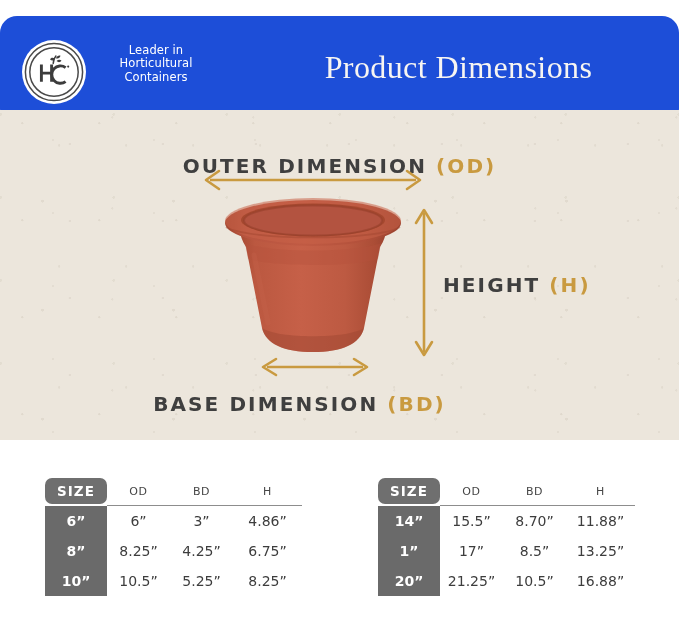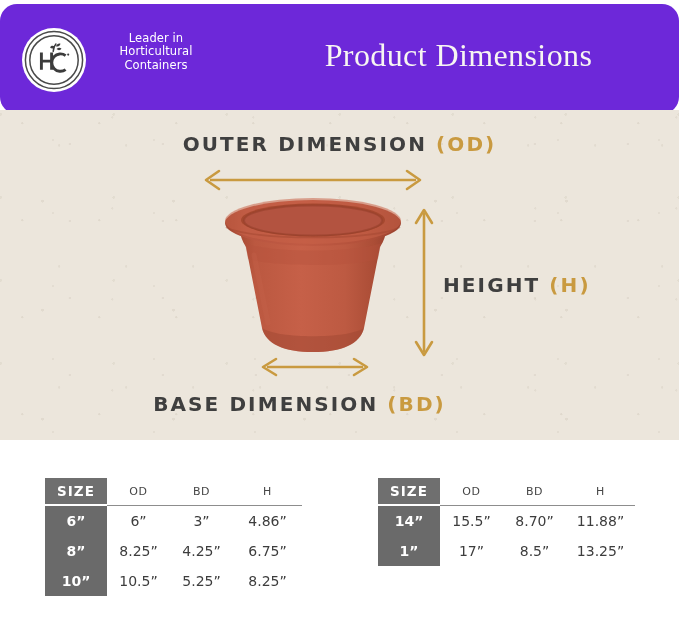--- a/index.html
+++ b/index.html
@@ -6,22 +6,22 @@
   body{
     width:679px;height:636px;overflow:hidden;
     background:#ffffff;
     font-family:"Liberation Sans", sans-serif;
     -webkit-font-smoothing:antialiased;
   }
   #page{position:relative;width:679px;height:636px;}
 
   
   #header{
-    position:absolute;left:0;top:4px;width:679px;height:110px;
-    background:#6d28d9;
+    position:absolute;left:0;top:16px;width:679px;height:110px;
+    background:#1d4ed8;
     border-radius:17px;
   }
   #logo-block{position:absolute;left:22px;top:24px;width:300px;height:66px;}
   #logo-mark{
     position:absolute;left:0;top:0;width:64px;height:64px;
     border-radius:50%;background:#ffffff;
   }
   #logo-mark svg{display:block;}
   #logo-tagline{
     position:absolute;left:78px;top:4px;width:112px;
@@ -70,42 +70,42 @@
   
   .dim-label{
     position:absolute;
     color:#3f3f3f;
     font-family:"DejaVu Sans", sans-serif;
     font-size:20px;font-weight:700;letter-spacing:2.1px;
     white-space:nowrap;
   }
   .dim-label .tag{color:#c99a40;}
 
-  #label-od{left:0;top:132px;width:679px;text-align:center;}
+  #label-od{left:0;top:154px;width:679px;text-align:center;}
   #label-bd{left:0;top:392px;width:599px;text-align:center;}
   #label-h{left:443px;top:273px;}
 
   .arrow{position:absolute;}
 
   
   #pot{position:absolute;left:224px;top:197px;}
 
   
   .table{position:absolute;top:478px;}
   #table-left{left:45px;}
   #table-right{left:378px;}
   .table table{border-collapse:collapse;}
   .table td,.table th{padding:0;}
   .sz-head{
     width:62px;height:26px;
     background:#6f6f6f;
     color:#ffffff;
     font-family:"DejaVu Sans", sans-serif;
     font-size:13.5px;font-weight:700;letter-spacing:1px;
-    text-align:center;vertical-align:middle;
+    text-align:center;vertical-align:middle;border-radius:7px;
   }
   .sz-cell{
     width:62px;height:30px;
     background:#6a6a6a;
     color:#ffffff;
     font-family:"DejaVu Sans", sans-serif;
     font-size:14px;font-weight:700;
     text-align:center;vertical-align:middle;
   }
   .col-head{
@@ -323,17 +323,23 @@
         <td class="val">15.5”</td>
         <td class="val">8.70”</td>
         <td class="val">11.88”</td>
       </tr>
       <tr>
         <td class="sz-cell">1”</td>
         <td class="val">17”</td>
         <td class="val">8.5”</td>
         <td class="val">13.25”</td>
       </tr>
+      <tr>
+        <td class="sz-cell">20”</td>
+        <td class="val">21.25”</td>
+        <td class="val">10.5”</td>
+        <td class="val">16.88”</td>
+      </tr>
     </tbody>
       </table>
   </div>
 
 </div>
 
 </body></html>

